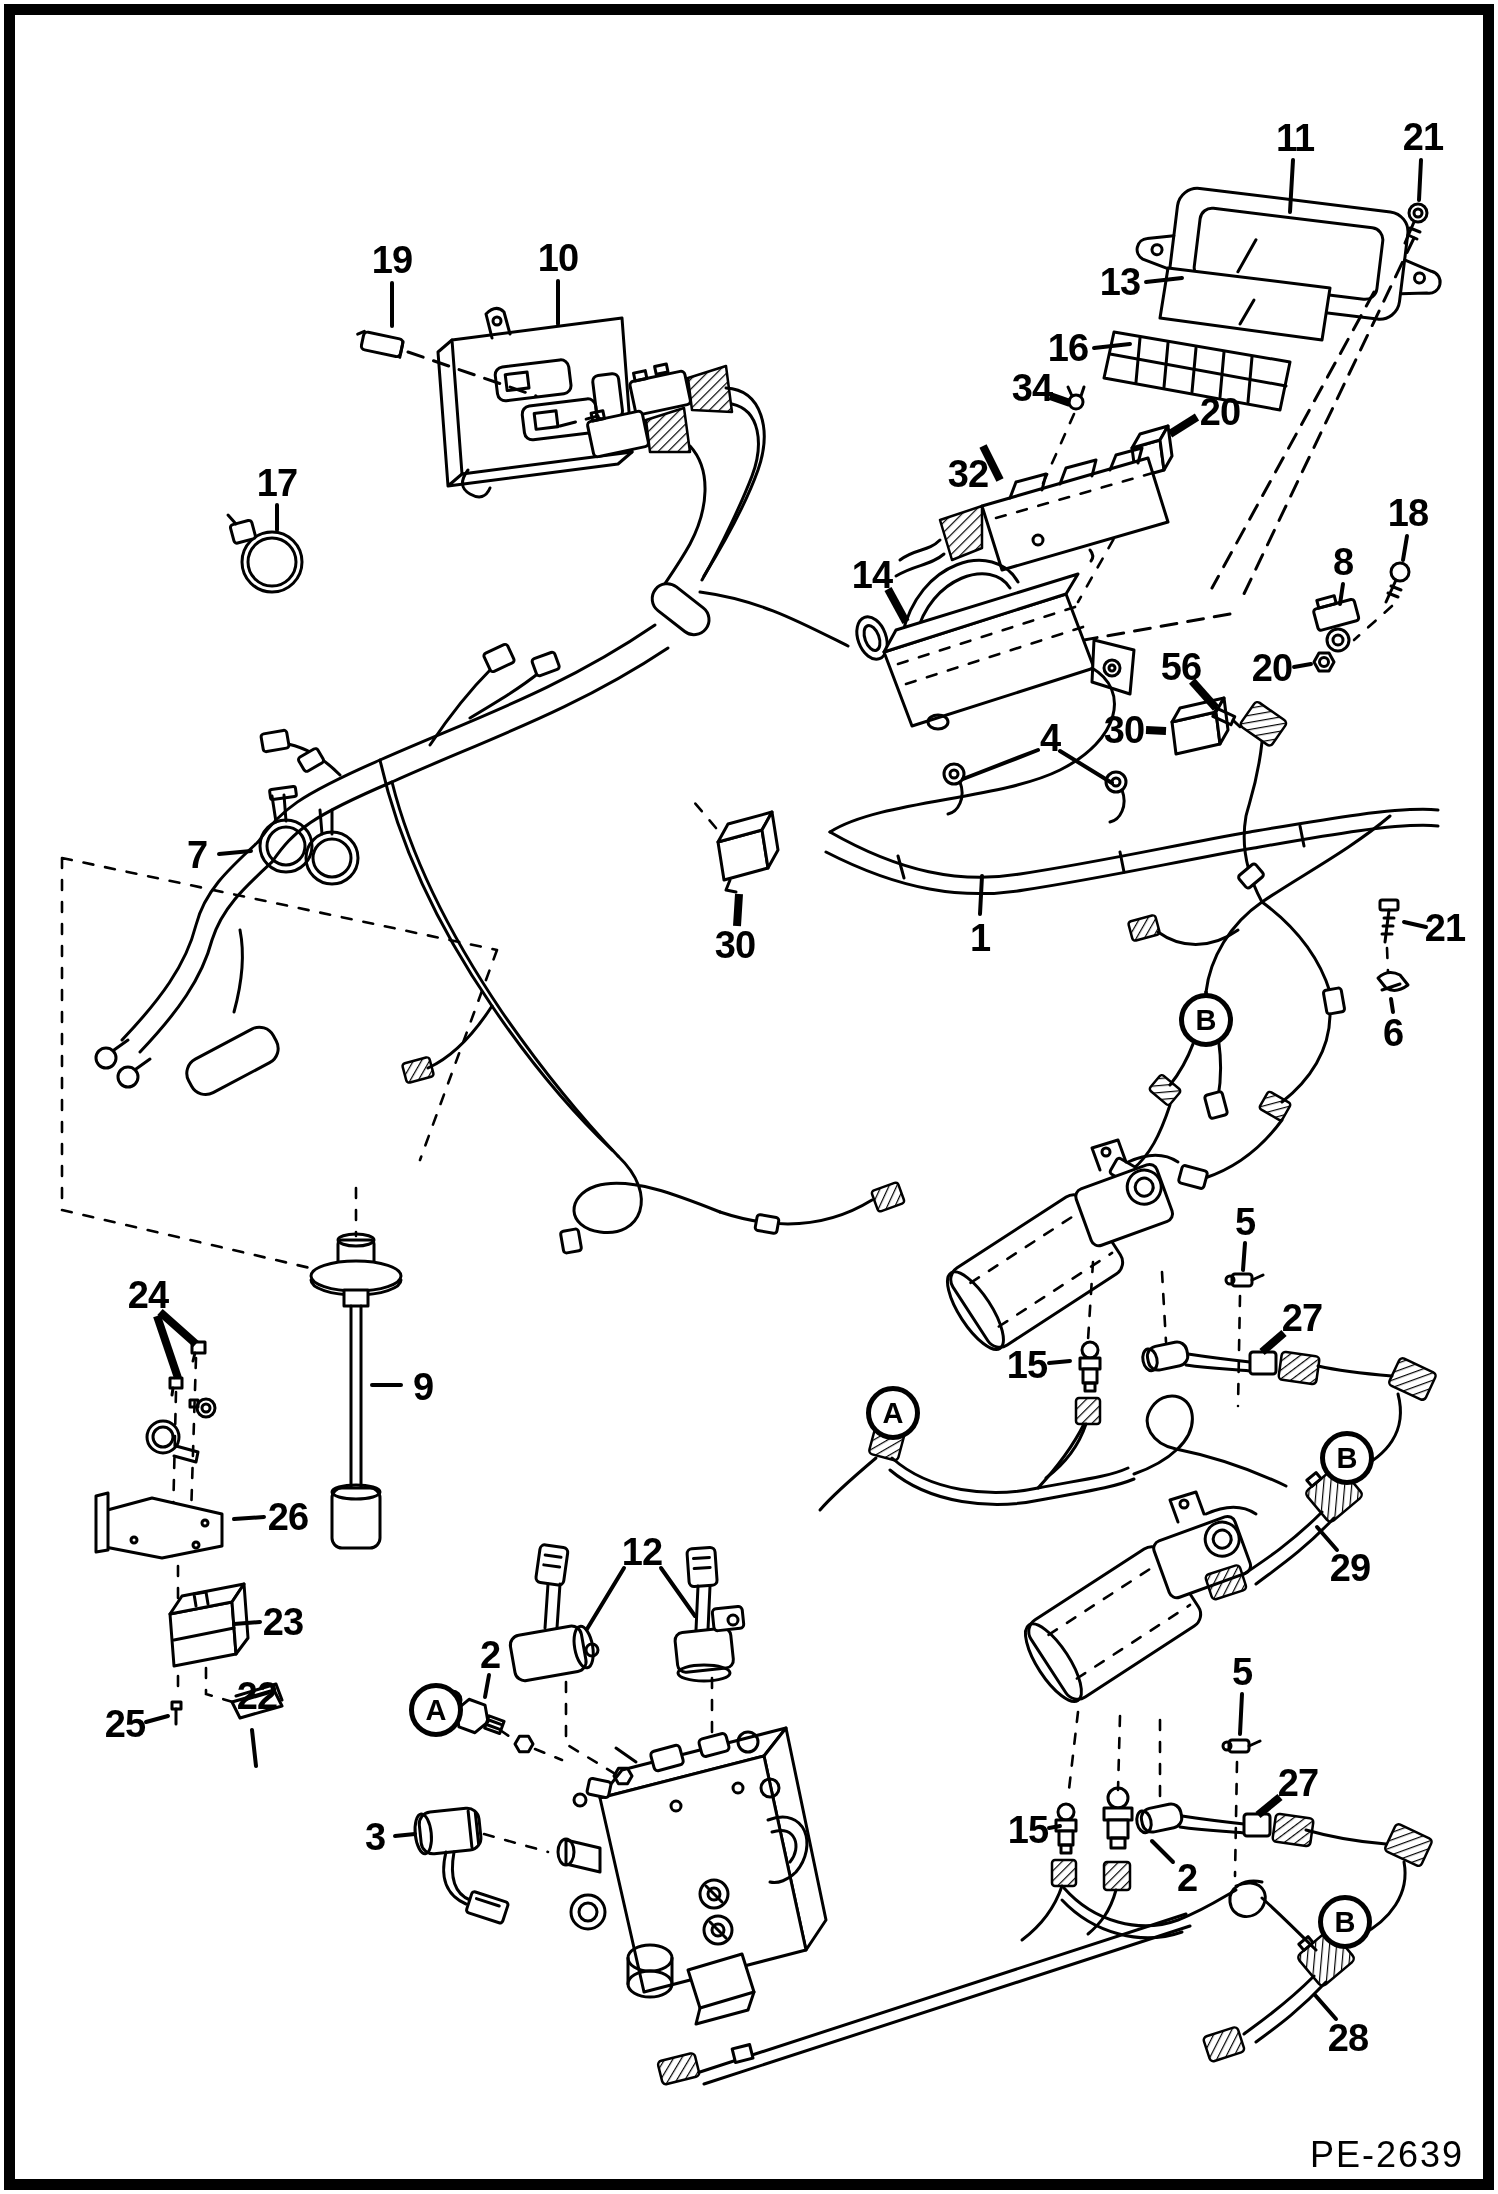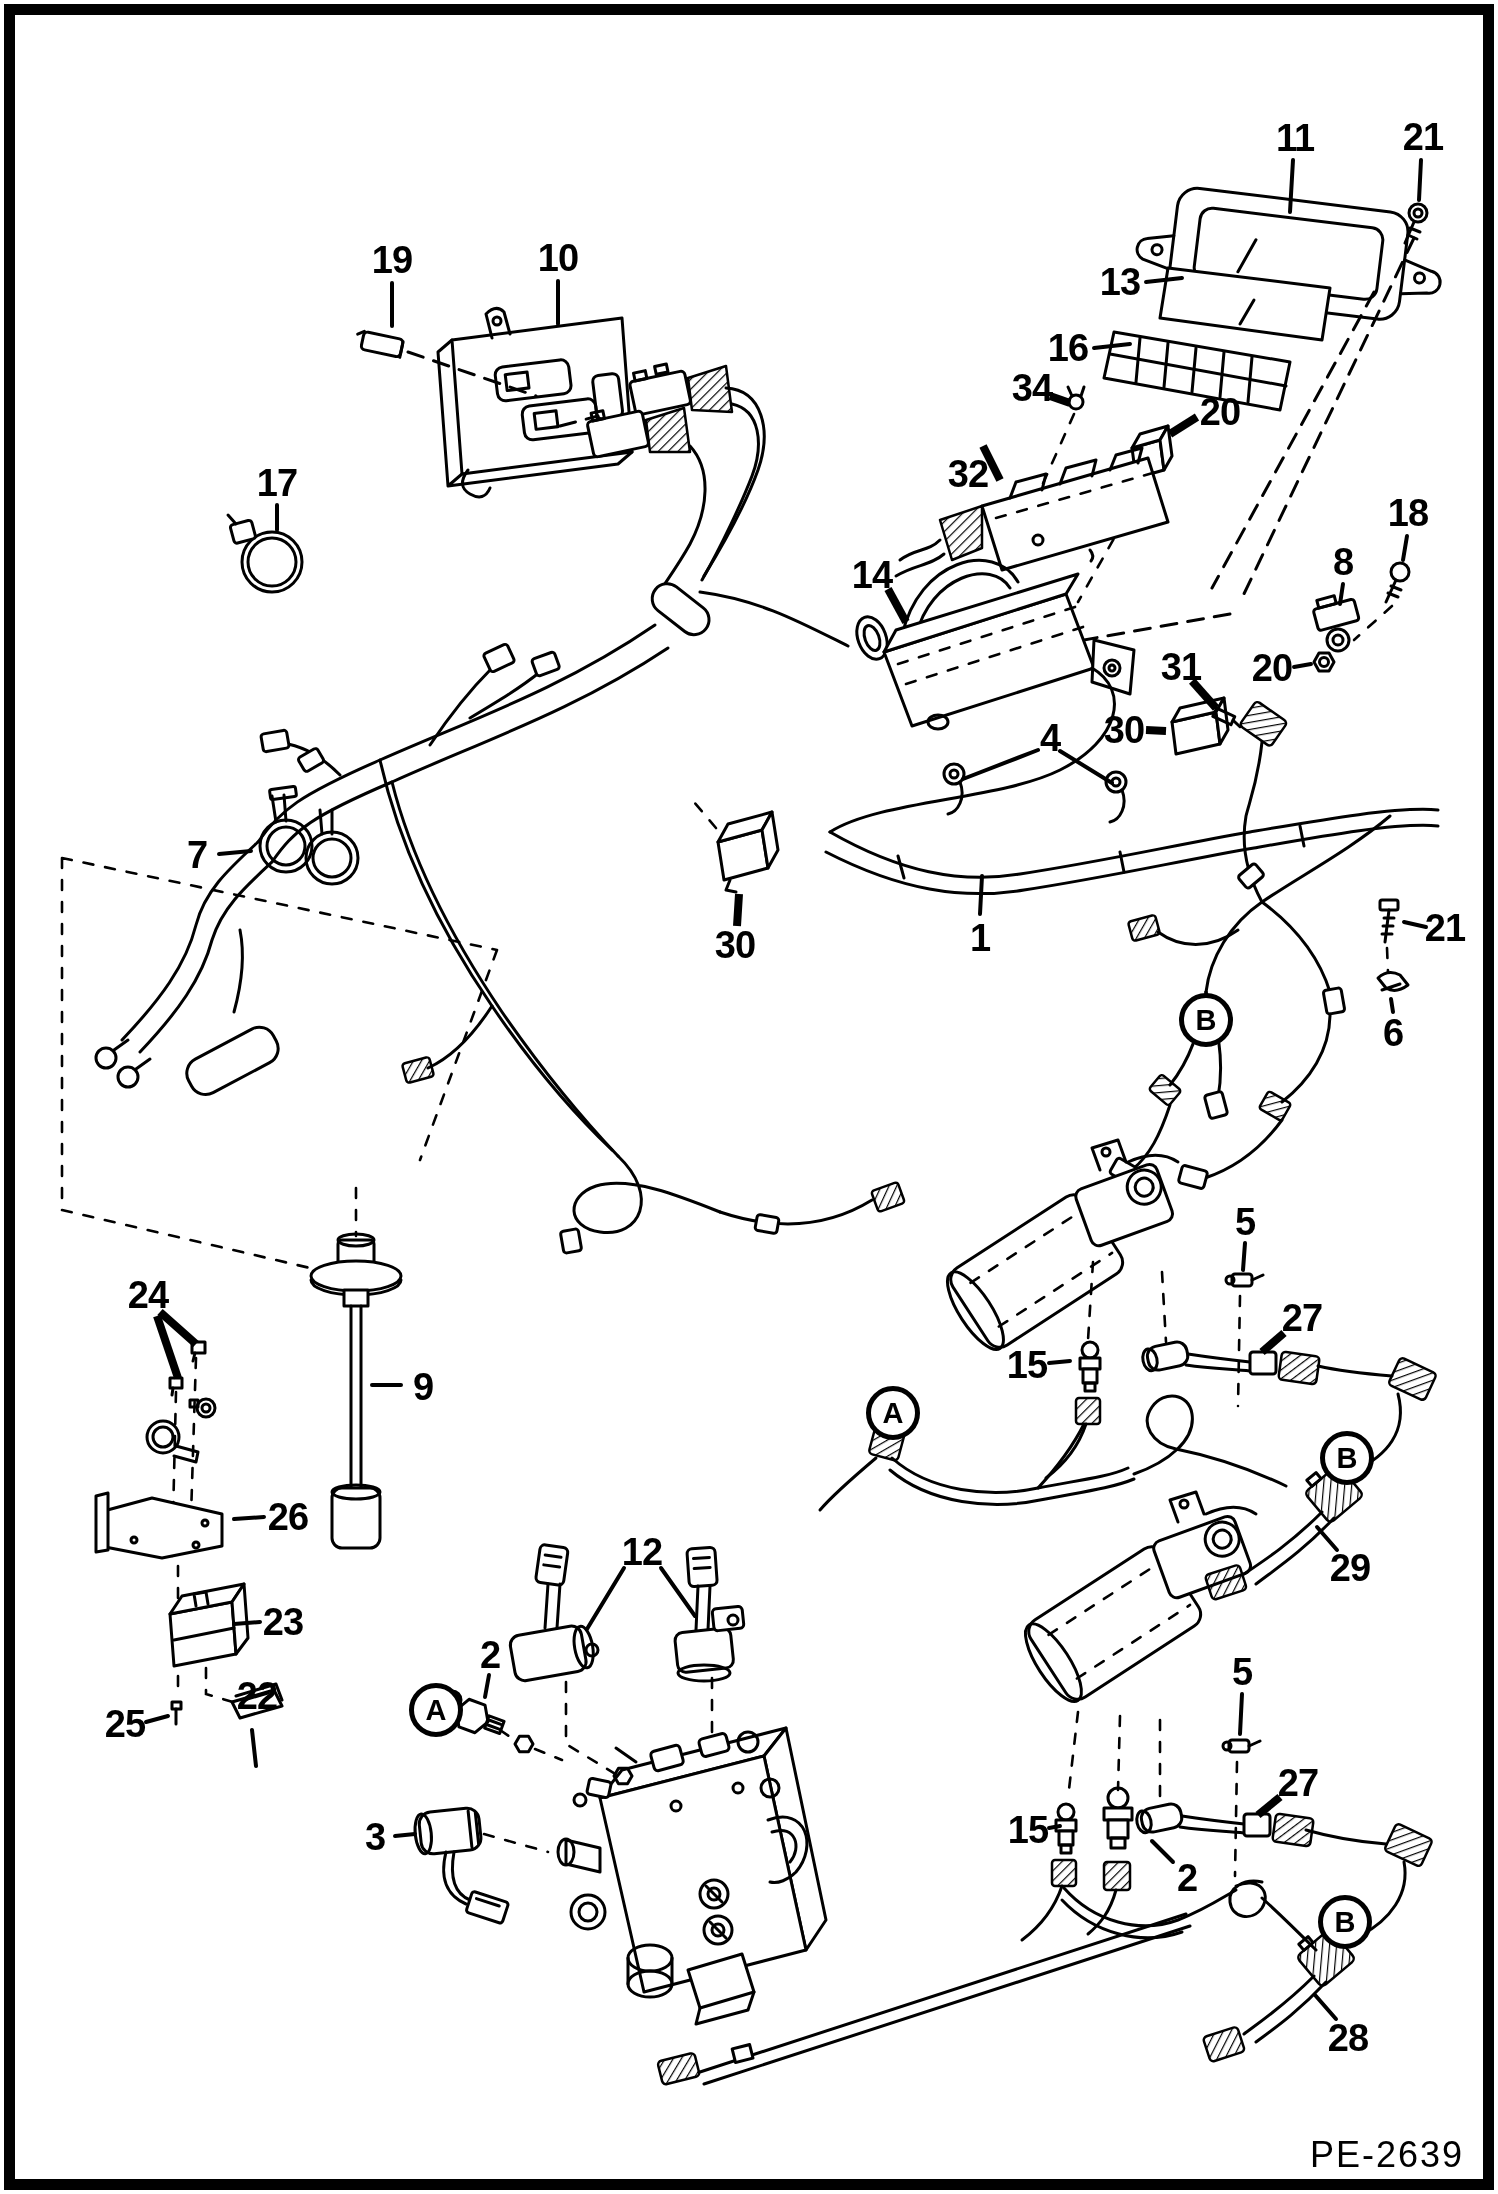--- a/index.html
+++ b/index.html
@@ -607,21 +607,21 @@
       <div class="callout" style="left: 1423px; top: 137px;">21</div>
       <div class="callout" style="left: 1120px; top: 282px;">13</div>
       <div class="callout" style="left: 1068px; top: 348px;">16</div>
       <div class="callout" style="left: 1032px; top: 388px;">34</div>
       <div class="callout" style="left: 1220px; top: 412px;">20</div>
       <div class="callout" style="left: 968px; top: 432px; margin-top: 42px;">32</div>
       <div class="callout" style="left: 277px; top: 483px;">17</div>
       <div class="callout" style="left: 1408px; top: 513px;">18</div>
       <div class="callout" style="left: 1343px; top: 562px;">8</div>
       <div class="callout" style="left: 872px; top: 575px;">14</div>
-      <div class="callout" style="left: 1181px; top: 667px;">31</div>
+      <div class="callout" style="left: 1181px; top: 667px;">56</div>
       <div class="callout" style="left: 1272px; top: 668px;">20</div>
       <div class="callout" style="left: 1124px; top: 730px;">30</div>
       <div class="callout" style="left: 1050px; top: 738px;">4</div>
       <div class="callout" style="left: 197px; top: 855px;">7</div>
       <div class="callout" style="left: 1445px; top: 928px;">21</div>
       <div class="callout" style="left: 980px; top: 938px;">1</div>
       <div class="callout" style="left: 735px; top: 945px;">30</div>
       <div class="callout" style="left: 1393px; top: 1033px;">6</div>
       <div class="callout" style="left: 1245px; top: 1222px;">5</div>
       <div class="callout" style="left: 148px; top: 1295px;">24</div>

